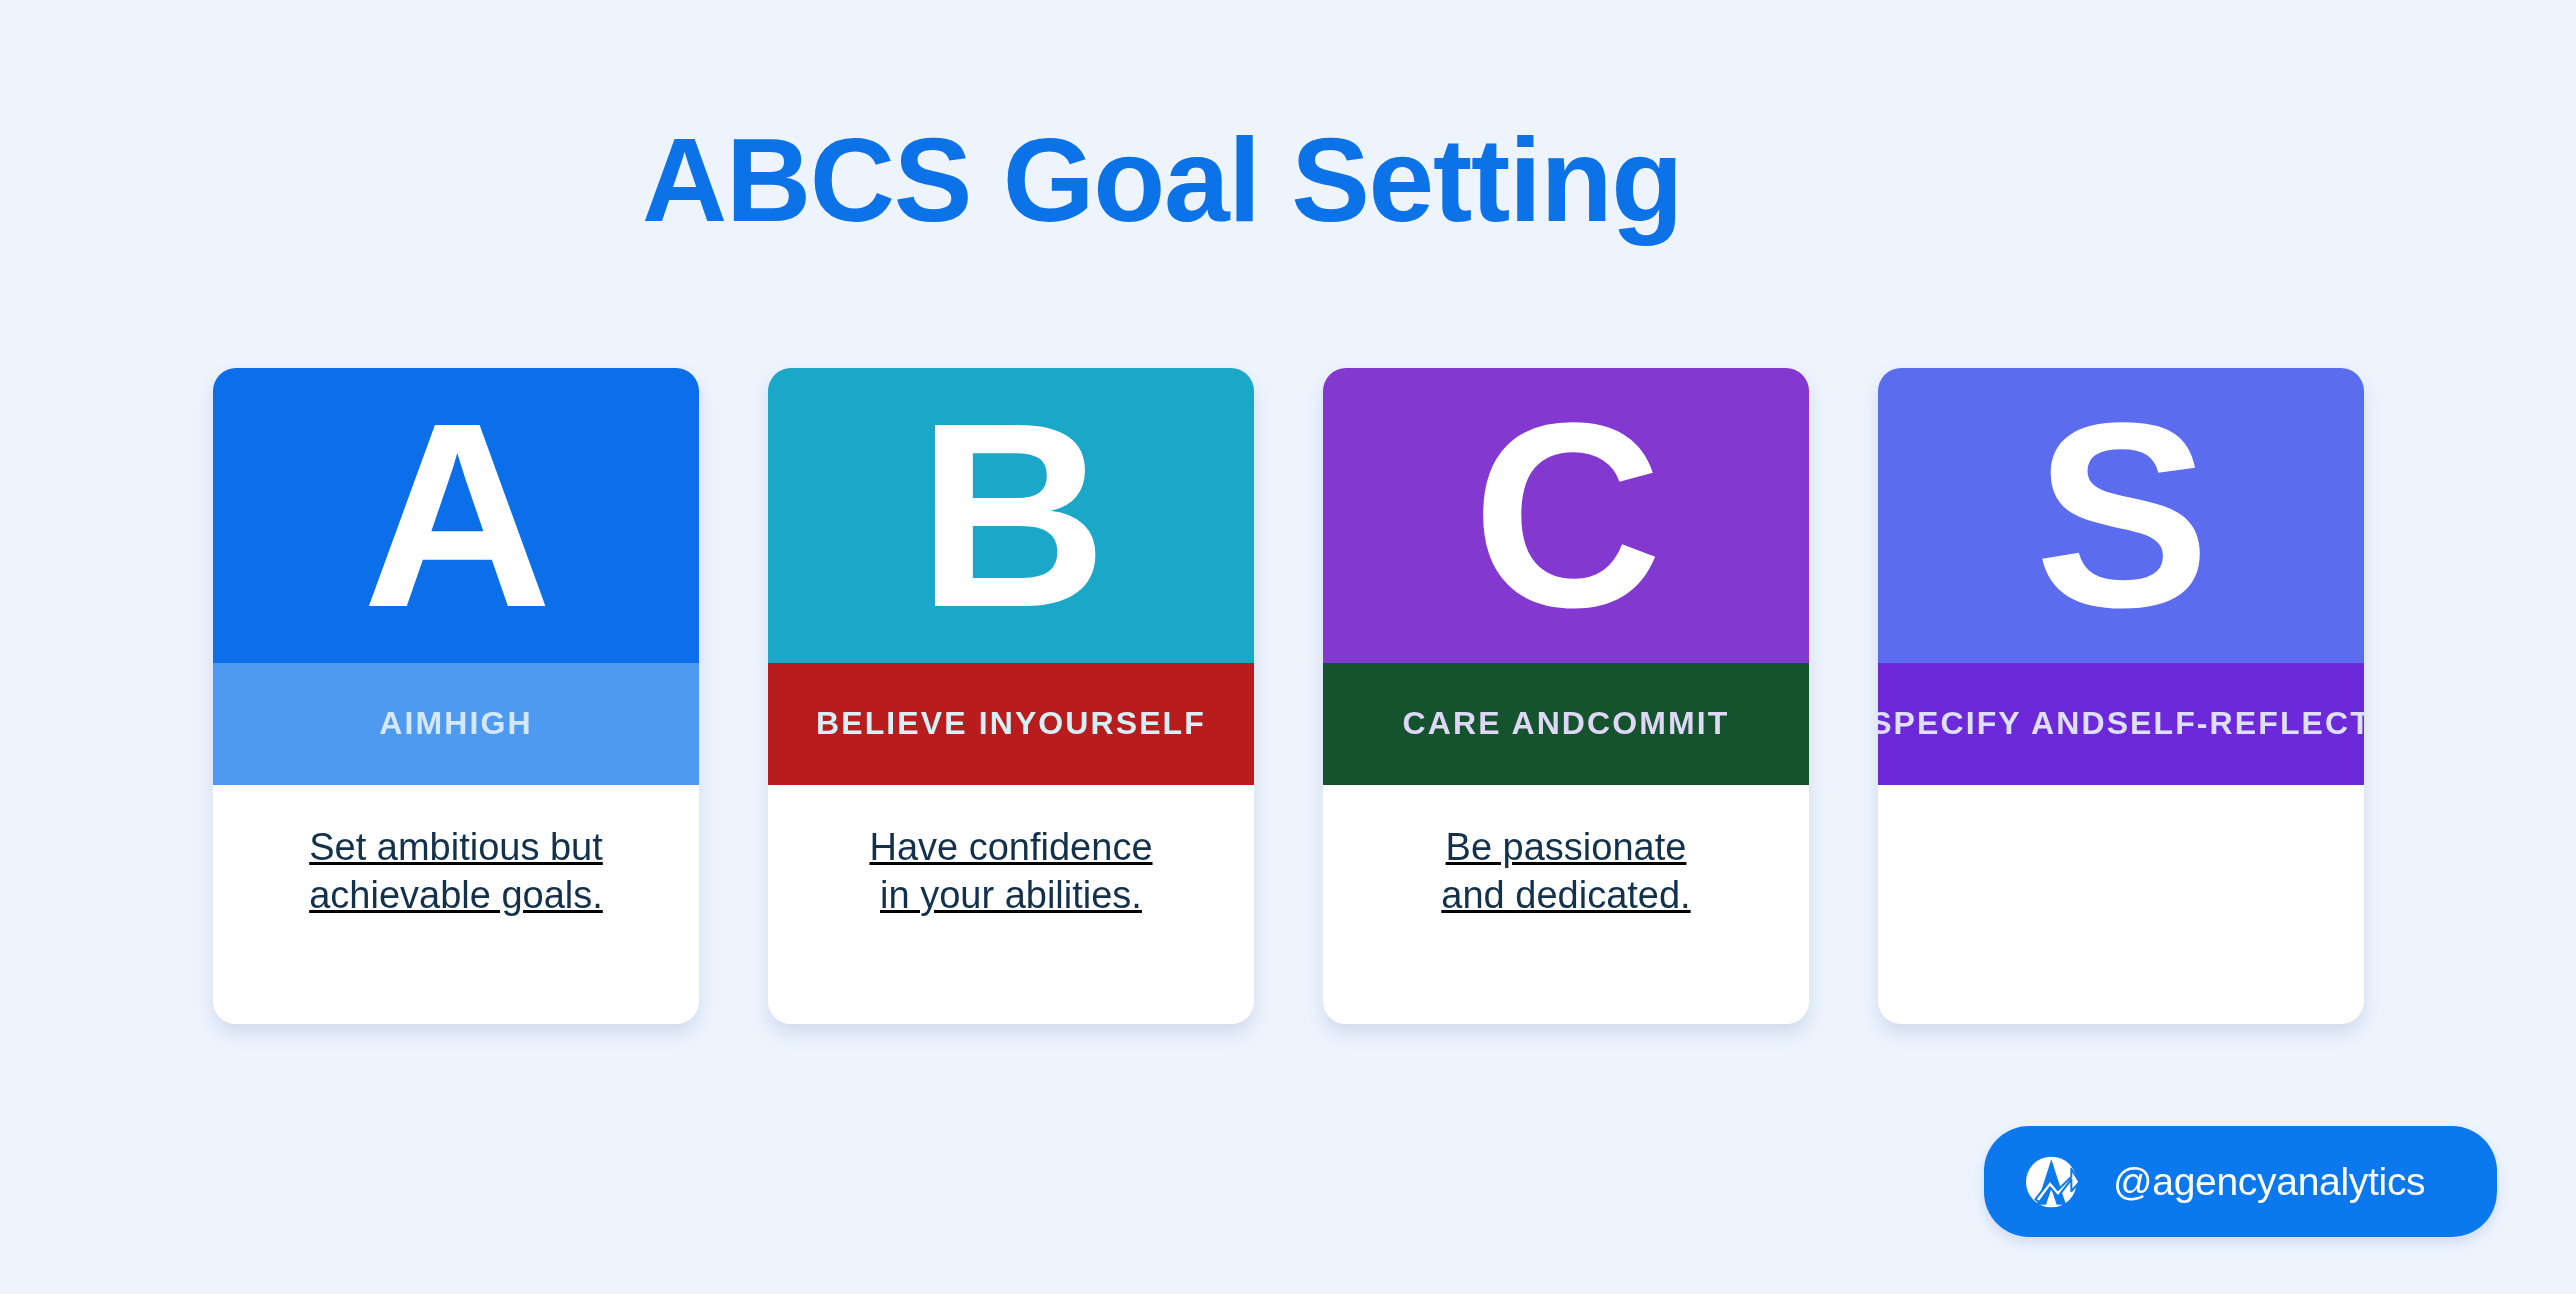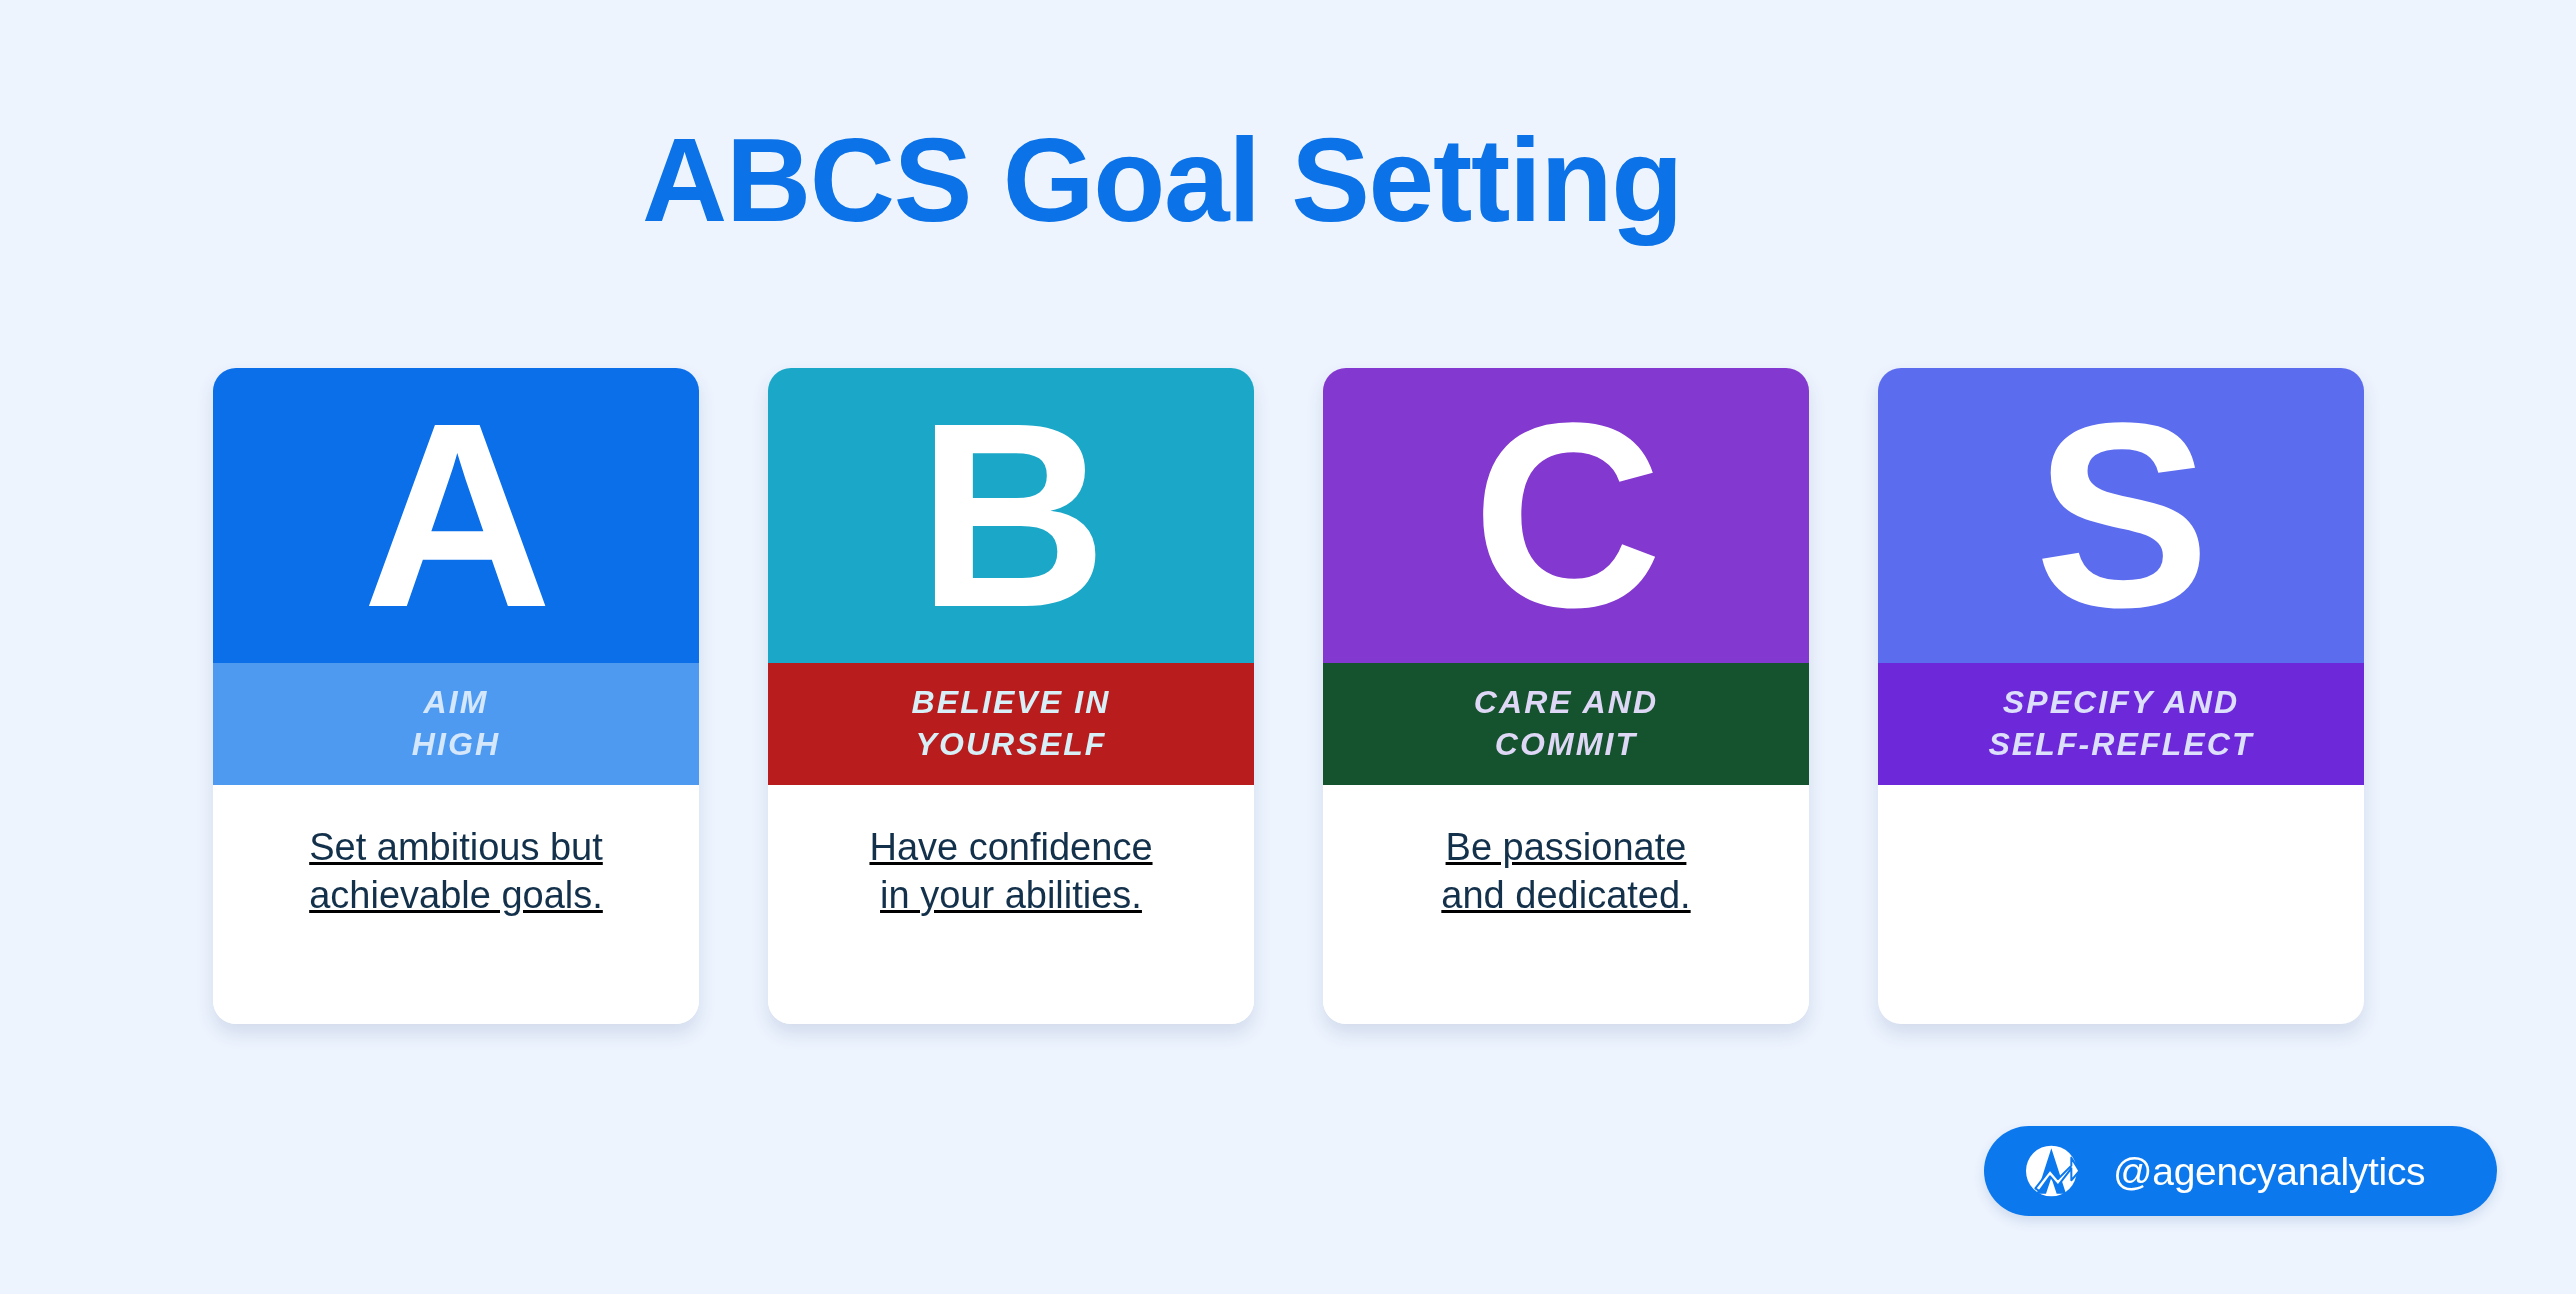--- a/index.html
+++ b/index.html
@@ -67,25 +67,24 @@
     font-weight: bold;
     color: #ffffff;
     line-height: 0.74;
     letter-spacing: -2.7px;
   }
 
   .card-band {
     height: 122px;
     flex: 0 0 122px;
     display: flex;
-    flex-direction: column;
+    flex-direction: row;
     align-items: center;
     justify-content: center;
     text-align: center;
-    font-style: italic;
   }
 
   .card-band-line {
     font-size: 32px;
     font-weight: bold;
     letter-spacing: 2.1px;
     line-height: 1.3;
     text-transform: uppercase;
     white-space: nowrap;
   }
@@ -107,21 +106,21 @@
     text-align: center;
     white-space: pre-line;
   }
 
   
   .handle-badge {
     position: absolute;
     left: 1984px;
     top: 1126px;
     width: 513px;
-    height: 90px;
+    height: 111px;
     border-radius: 45px;
     background: #0b78ee;
     display: flex;
     flex-direction: row;
     align-items: center;
     padding-left: 38px;
     gap: 27px;
     box-shadow: 0 5.4px 12px rgba(30, 70, 140, 0.14);
   }
 

